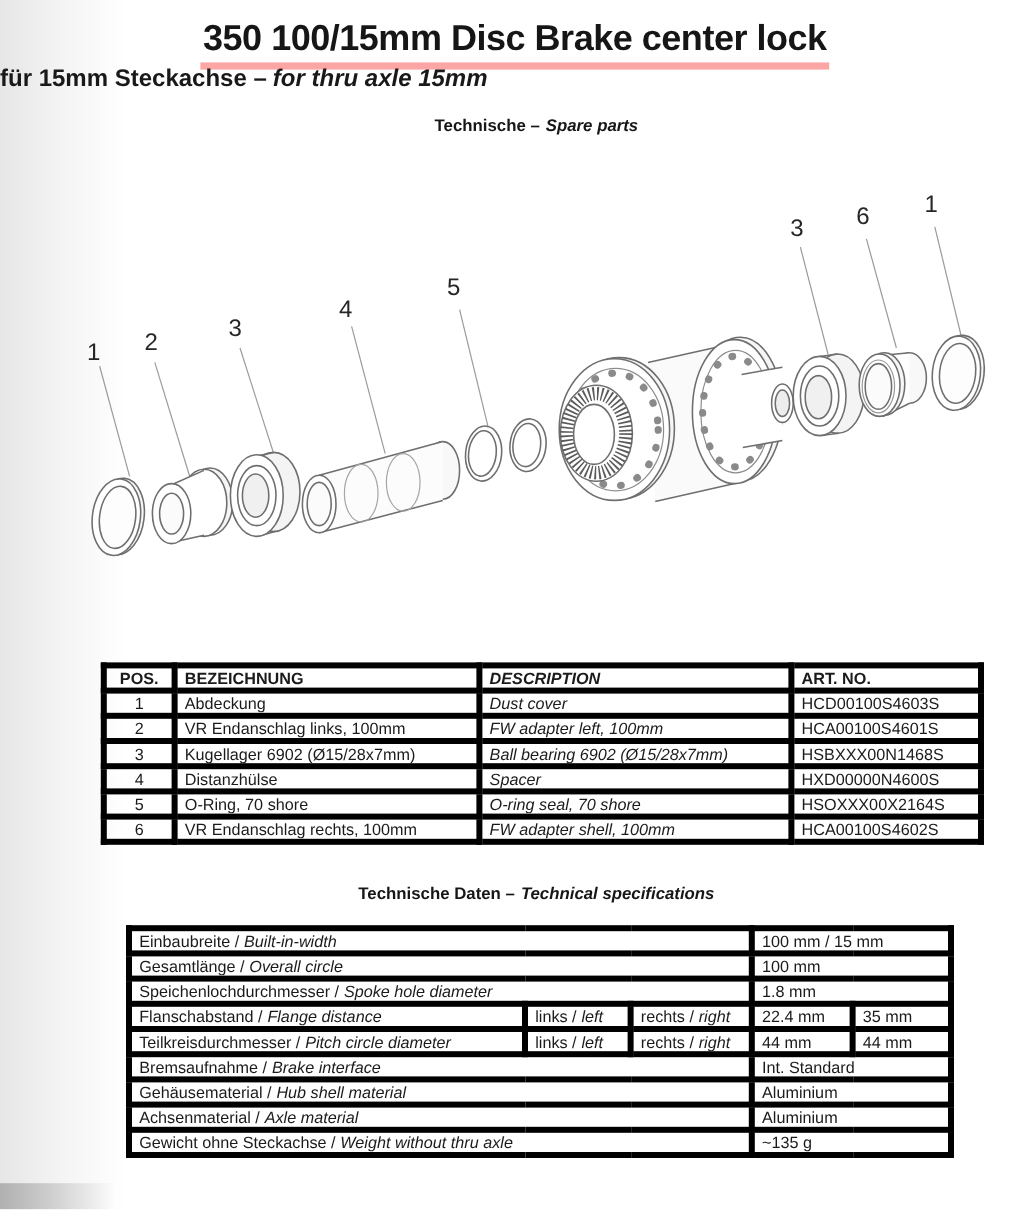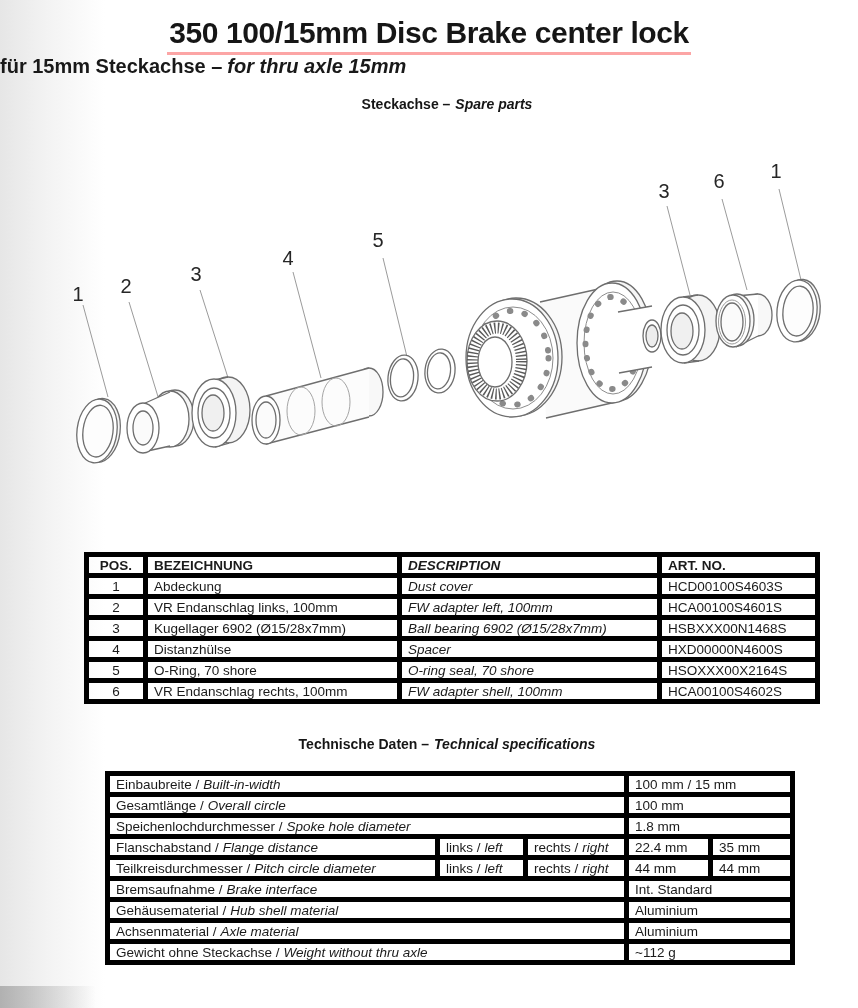--- a/index.html
+++ b/index.html
@@ -7,21 +7,21 @@
     position:relative;width:858px;height:1008px;overflow:hidden;
     background:#ffffff;color:#1b1b1b;
     font-family:"Liberation Sans", sans-serif;
   }
   .edge-left{position:absolute;left:0;top:0;width:105px;height:100%;
     background:linear-gradient(90deg,#e6e6e6 0%,#f3f3f3 45%,rgba(255,255,255,0) 100%);}
   .edge-corner{position:absolute;left:0;bottom:0;width:96px;height:22px;
     background:linear-gradient(90deg,#9f9f9f,rgba(255,255,255,0));opacity:.75;}
   .title-wrap{position:absolute;top:16px;left:0;width:858px;text-align:center;}
   .title{display:inline-block;font-size:30px;font-weight:bold;letter-spacing:-0.4px;
-    border-bottom:3px solid #fca5a5;padding:0 2px 2px 2px;color:#161616;}
+    border-bottom:6px solid #fca5a5;padding:0 2px 2px 2px;color:#161616;}
   .subtitle{position:absolute;top:55px;left:0;width:814px;
     font-size:20px;font-weight:bold;color:#191919;}
   .subtitle .en, .h-small .en, .italic{font-style:italic;}
   .subtitle .en{margin-left:5px;}
   .h-small{position:absolute;left:18px;width:858px;text-align:center;
     font-size:14px;font-weight:bold;color:#161616;}
   .h-small .en{margin-left:5px;}
   #spare-heading{top:96px;}
   #tech-heading{top:736px;}
 
@@ -48,21 +48,21 @@
   <div class="edge-left"></div>
   <div class="edge-corner"></div>
 
   <div class="title-wrap">
     <span class="title">350 100/15mm Disc Brake center lock</span>
   </div>
   <div class="subtitle">
     <span class="de">für 15mm Steckachse –</span><span class="en">for thru axle 15mm</span>
   </div>
   <div class="h-small" id="spare-heading">
-    <span class="de">Steckachse –</span><span class="en">Spare parts</span>
+    <span class="de">Technische –</span><span class="en">Spare parts</span>
   </div>
 
   <svg class="diagram" width="858" height="360" viewBox="0 130 858 360" xmlns="http://www.w3.org/2000/svg">
 
     <g stroke="#9b9b9b" stroke-width="1">
       <line x1="83" y1="305" x2="108" y2="397"></line>
       <line x1="129" y1="302" x2="159" y2="400"></line>
       <line x1="200" y1="290" x2="230" y2="384"></line>
       <line x1="293" y1="272" x2="321" y2="378"></line>
       <line x1="383" y1="258" x2="408" y2="361"></line>
@@ -275,17 +275,17 @@
       <tr>
         <td colspan="3"><span class="de">Gehäusematerial /</span><span class="en">Hub shell material</span></td>
         <td colspan="2">Aluminium</td>
       </tr>
       <tr>
         <td colspan="3"><span class="de">Achsenmaterial /</span><span class="en">Axle material</span></td>
         <td colspan="2">Aluminium</td>
       </tr>
       <tr>
         <td colspan="3"><span class="de">Gewicht ohne Steckachse /</span><span class="en">Weight without thru axle</span></td>
-        <td colspan="2">~112 g</td>
+        <td colspan="2">~135 g</td>
       </tr>
     </tbody>
   </table>
 </div>
 
 </body></html>

